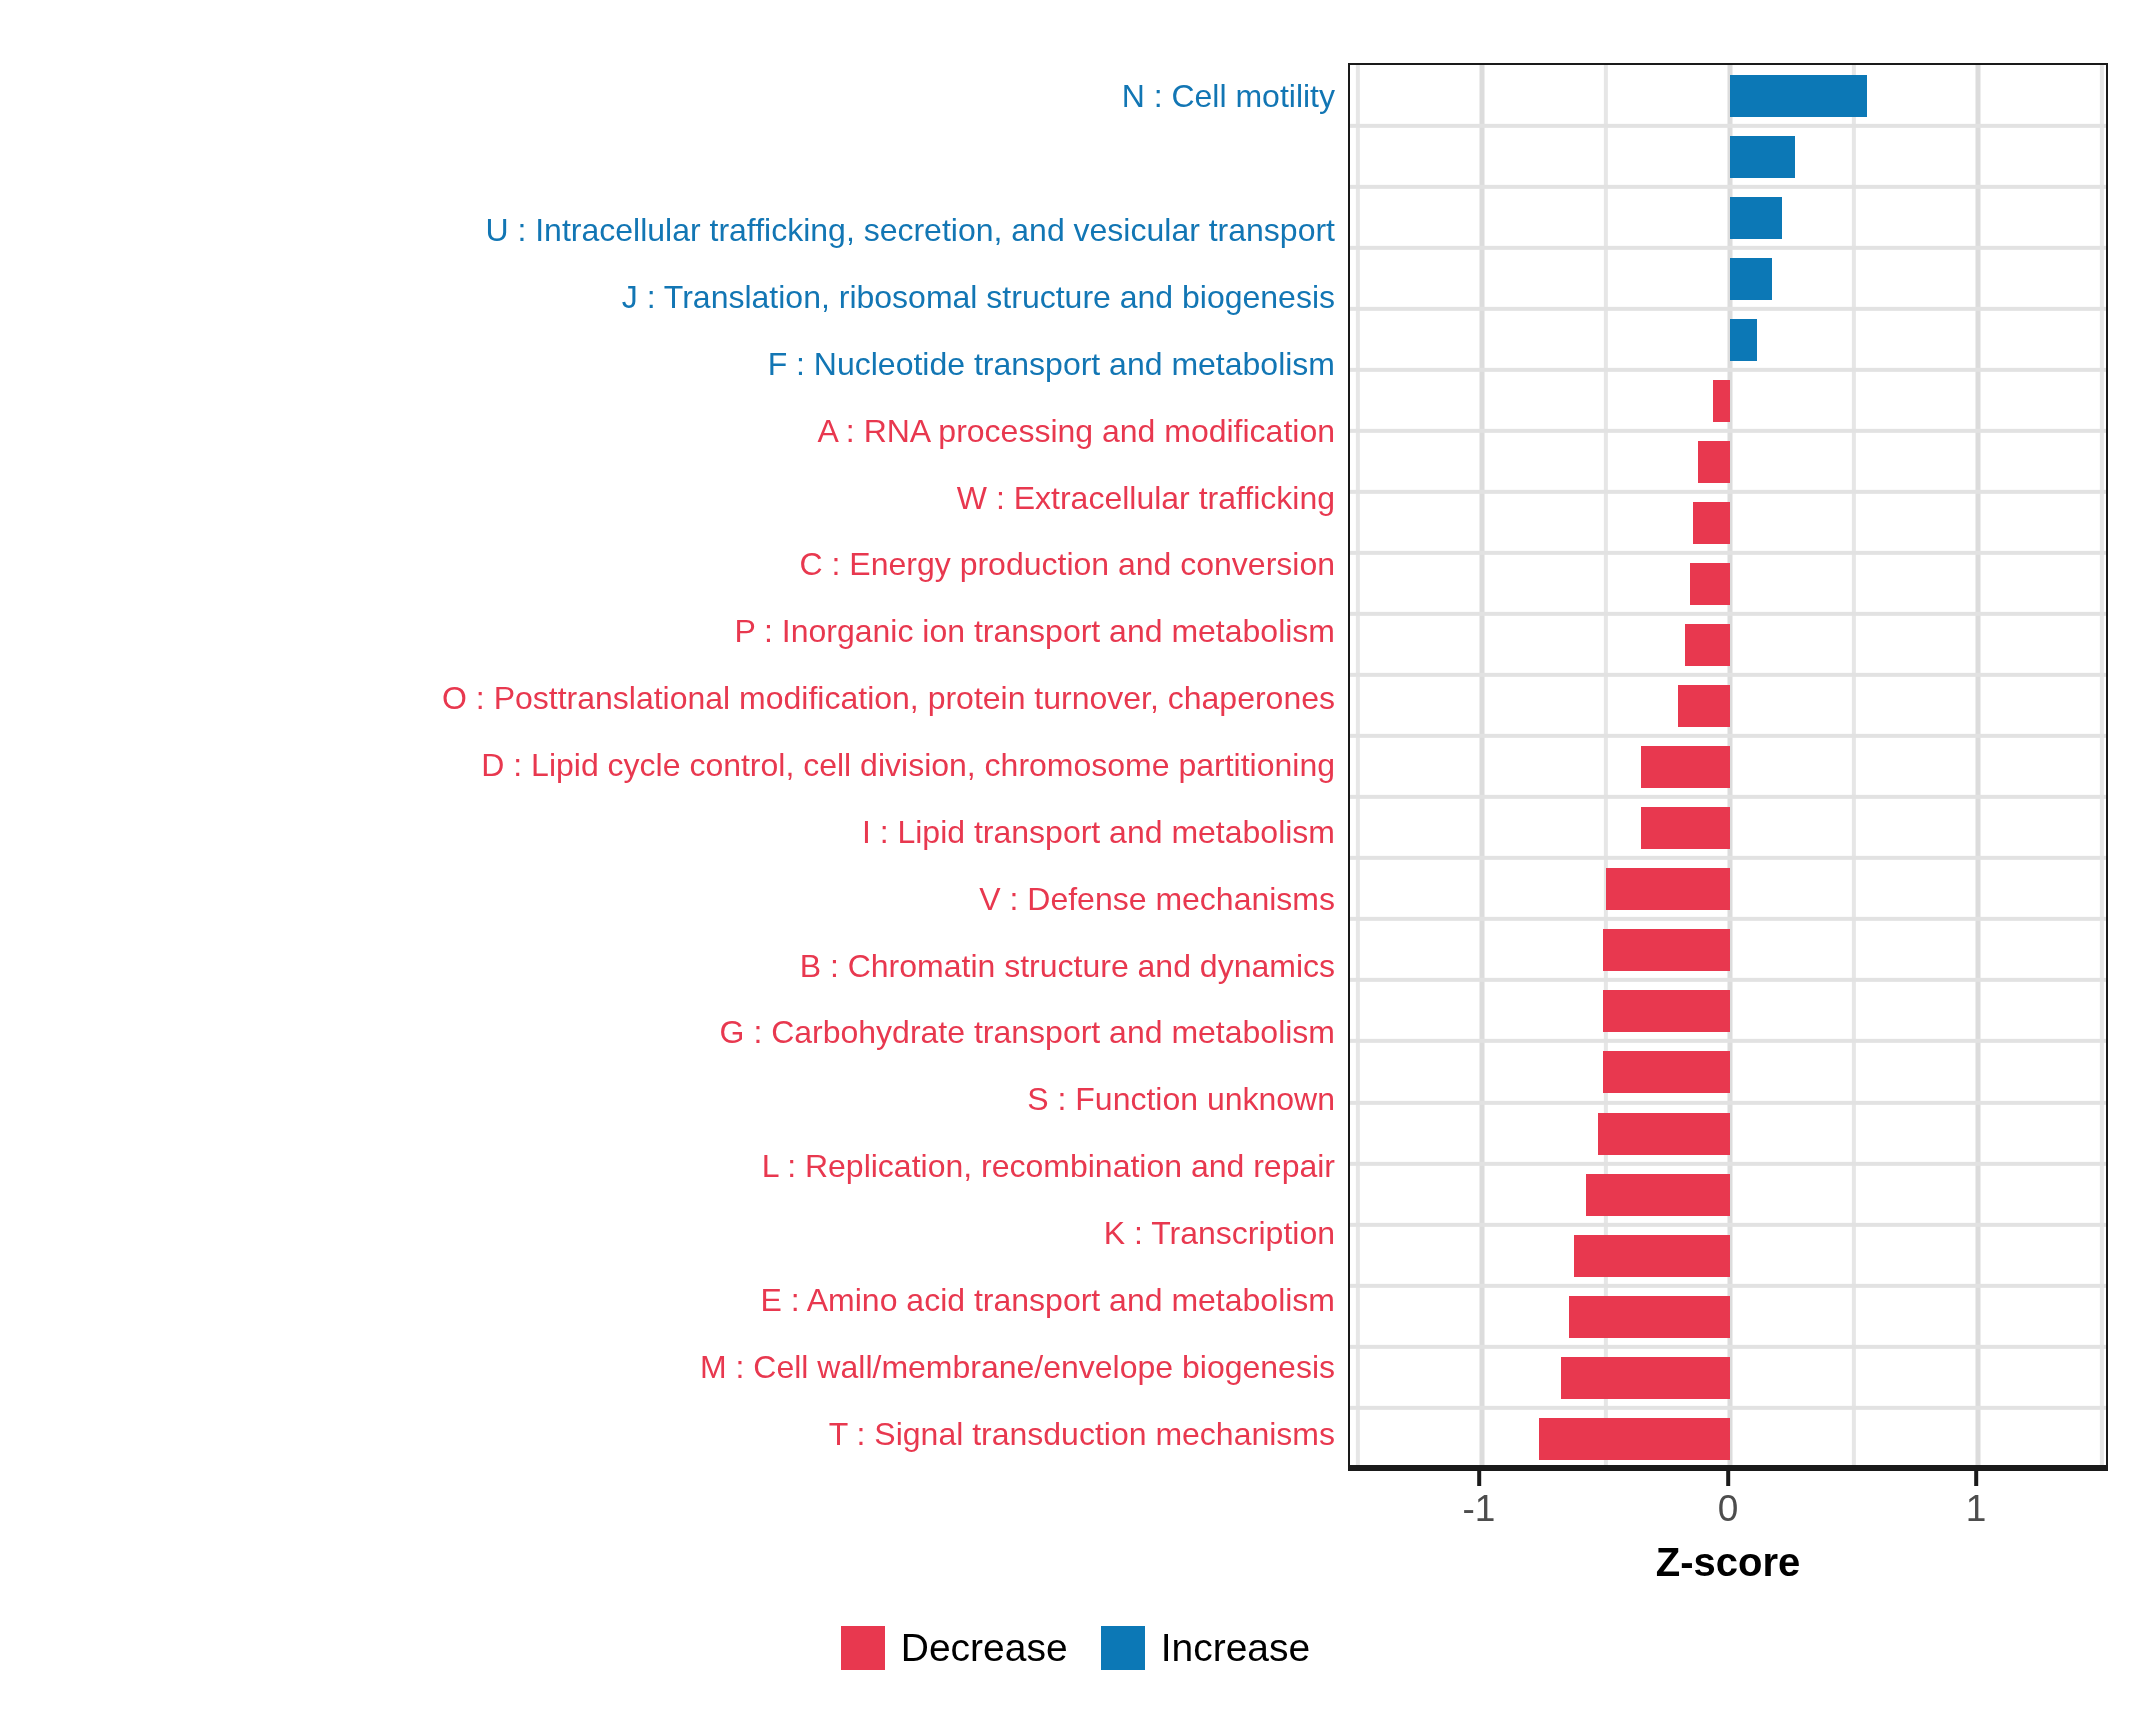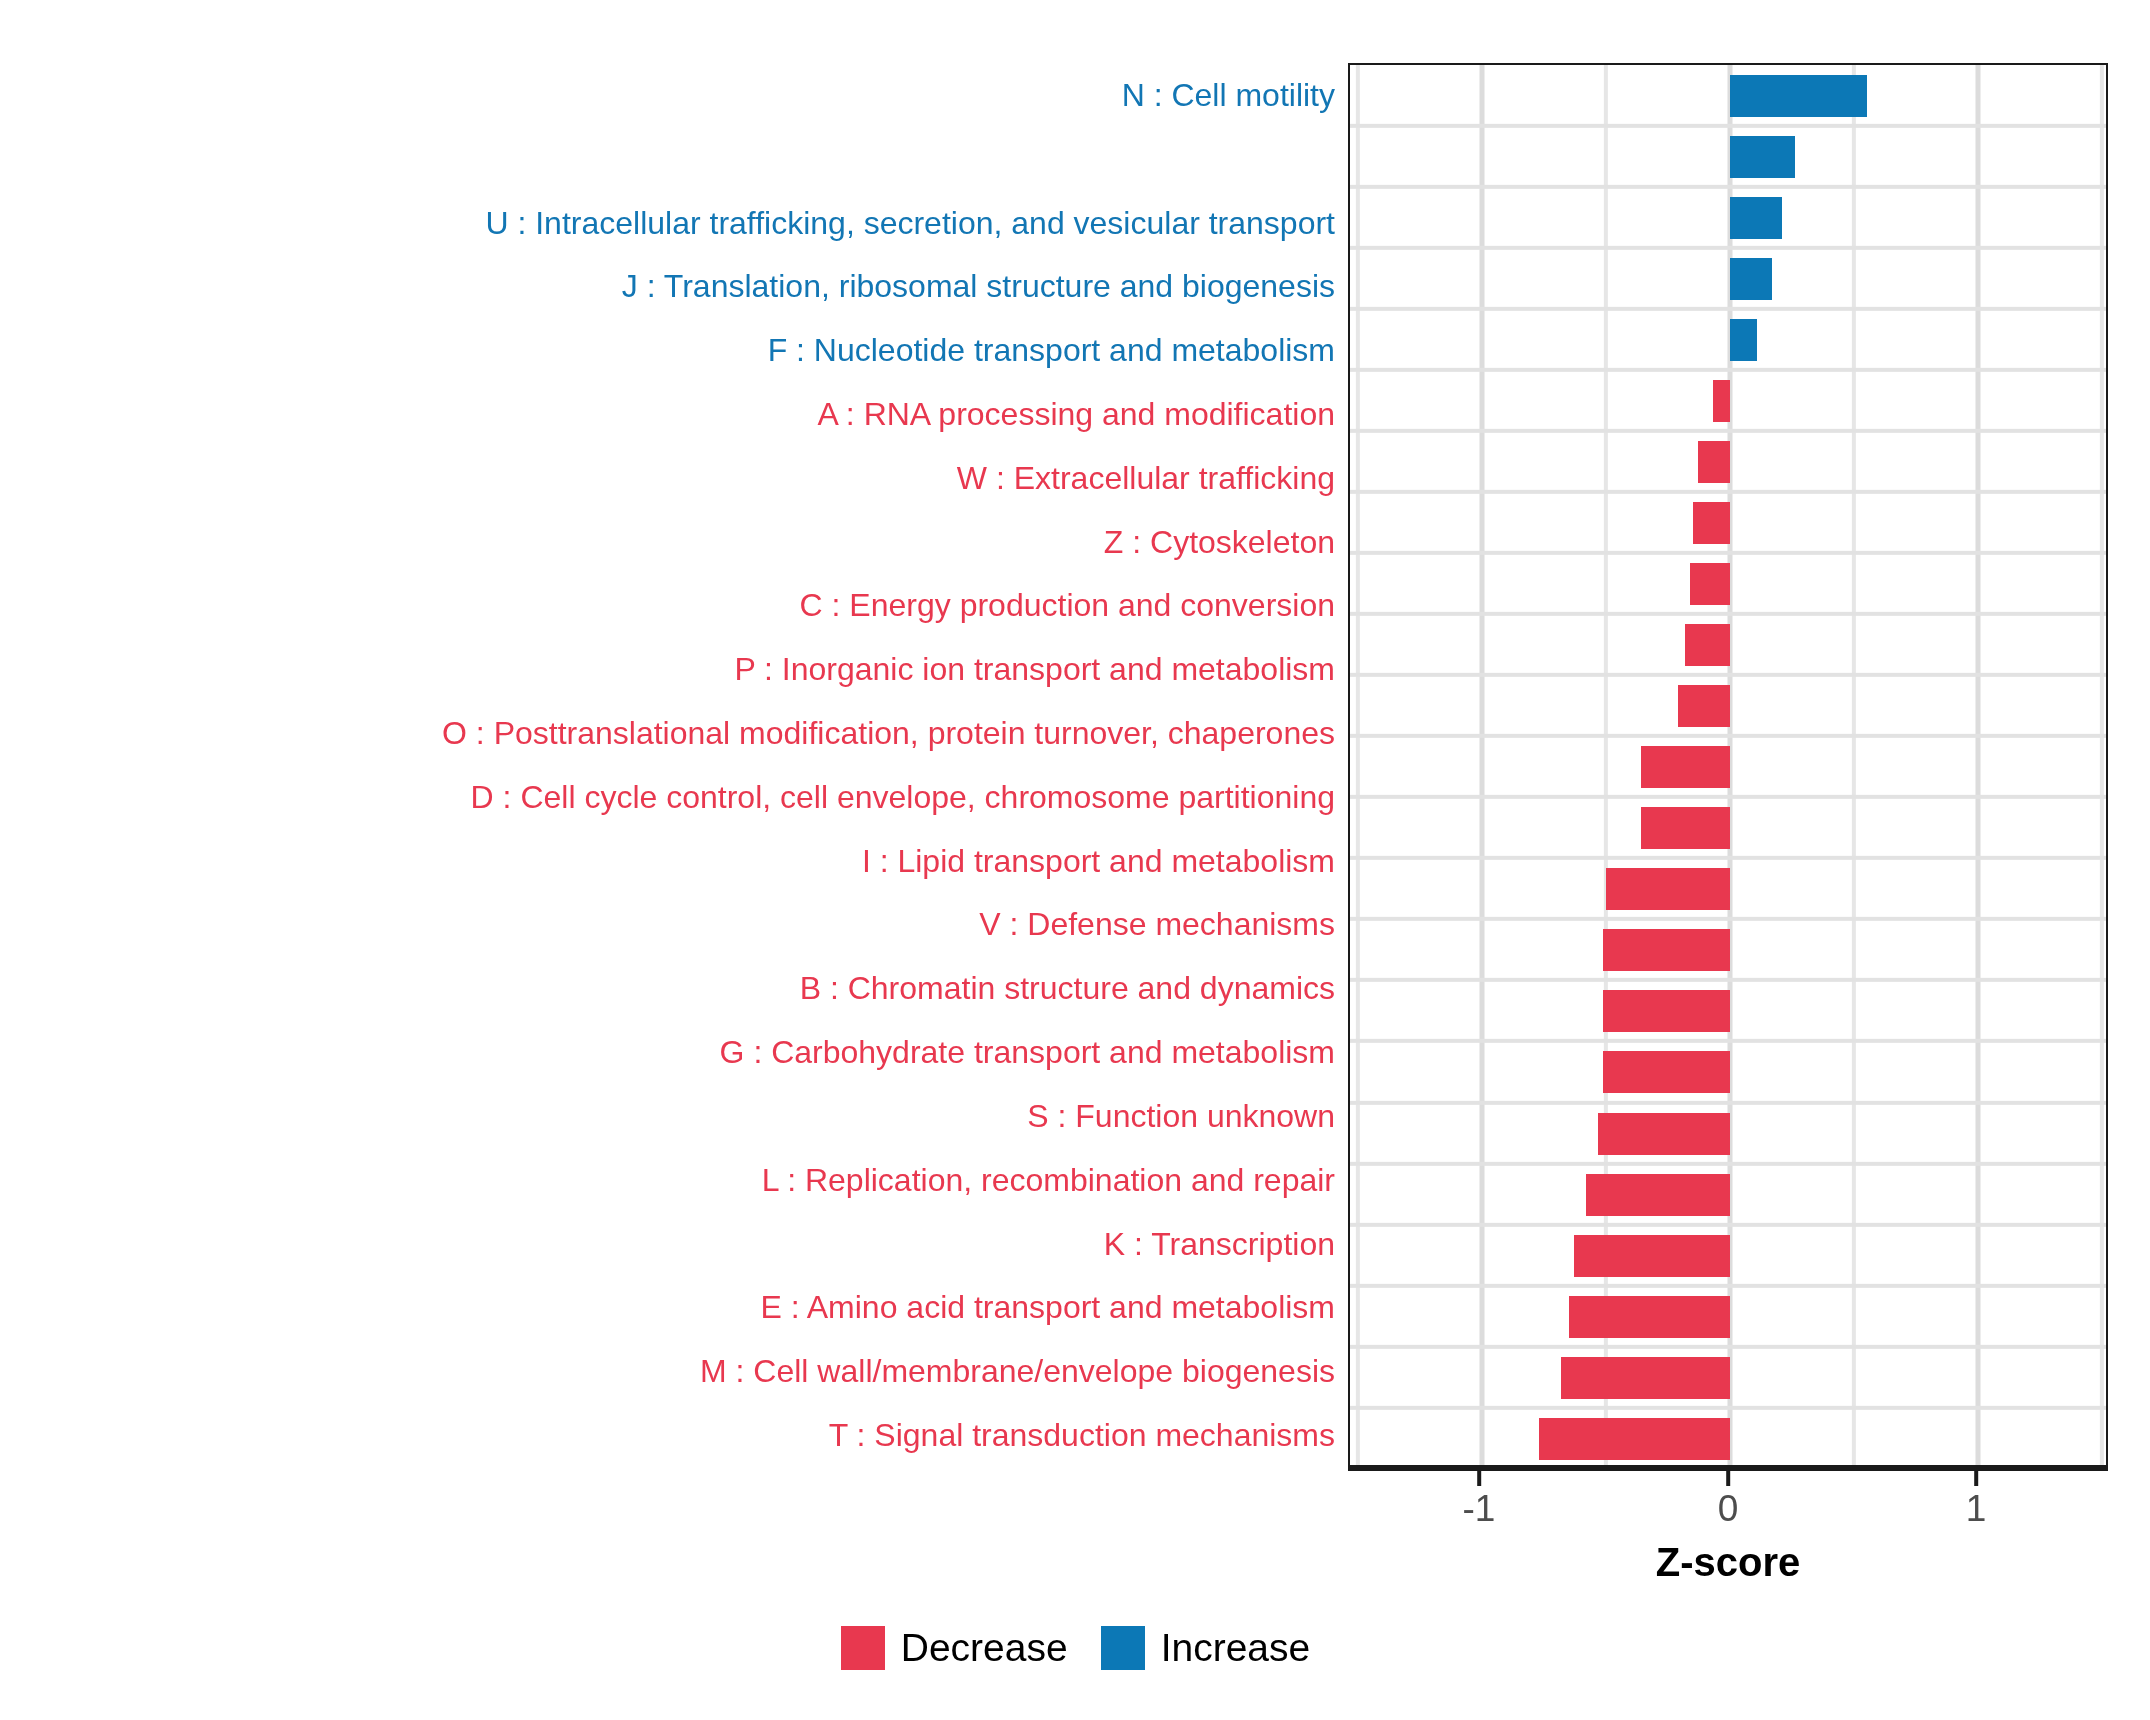--- a/index.html
+++ b/index.html
@@ -193,37 +193,33 @@
       </div>
       <div class="cat-label-row">
         <span class="cat-label-text dec">A : RNA processing and modification</span>
         <span class="ytick"></span>
       </div>
       <div class="cat-label-row">
         <span class="cat-label-text dec">W : Extracellular trafficking</span>
         <span class="ytick"></span>
       </div>
       <div class="cat-label-row">
-        <span class="cat-label-text dec">Z : Cytoskeleton</span>
-        <span class="ytick"></span>
-      </div>
-      <div class="cat-label-row">
         <span class="cat-label-text dec">C : Energy production and conversion</span>
         <span class="ytick"></span>
       </div>
       <div class="cat-label-row">
         <span class="cat-label-text dec">P : Inorganic ion transport and metabolism</span>
         <span class="ytick"></span>
       </div>
       <div class="cat-label-row">
         <span class="cat-label-text dec">O : Posttranslational modification, protein turnover, chaperones</span>
         <span class="ytick"></span>
       </div>
       <div class="cat-label-row">
-        <span class="cat-label-text dec">D : Cell cycle control, cell envelope, chromosome partitioning</span>
+        <span class="cat-label-text dec">D : Lipid cycle control, cell division, chromosome partitioning</span>
         <span class="ytick"></span>
       </div>
       <div class="cat-label-row">
         <span class="cat-label-text dec">I : Lipid transport and metabolism</span>
         <span class="ytick"></span>
       </div>
       <div class="cat-label-row">
         <span class="cat-label-text dec">V : Defense mechanisms</span>
         <span class="ytick"></span>
       </div>

